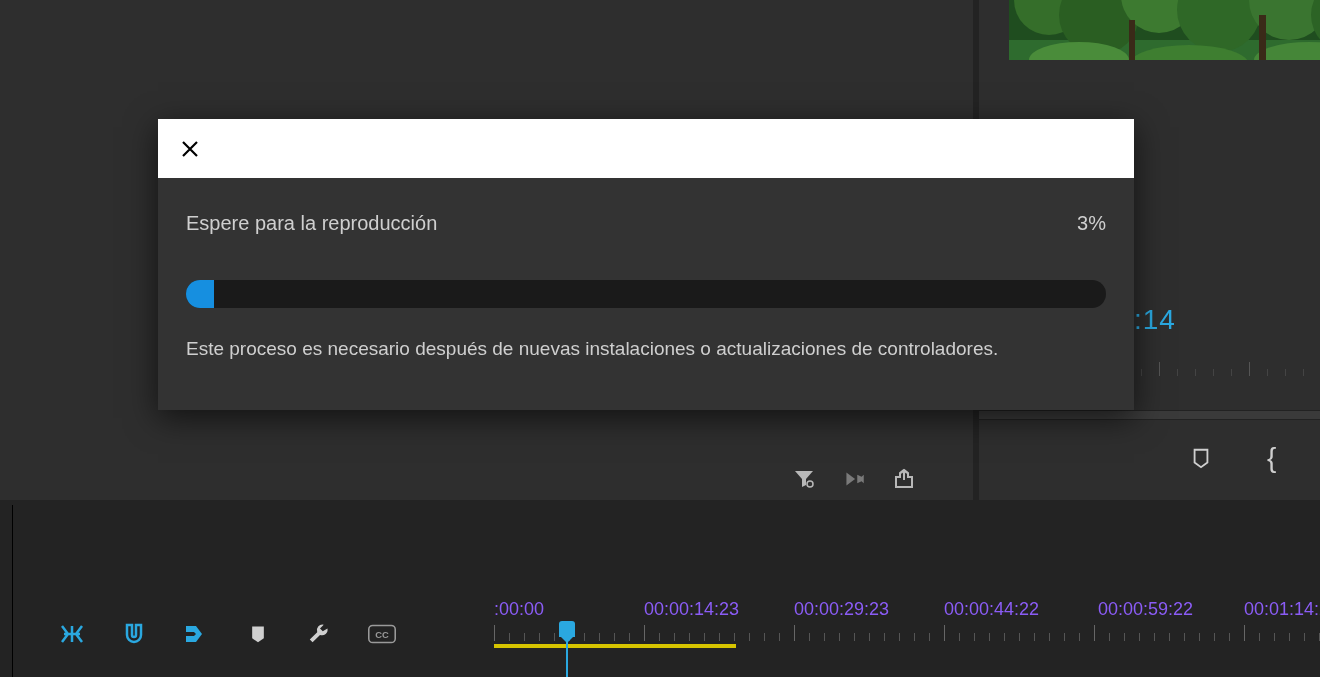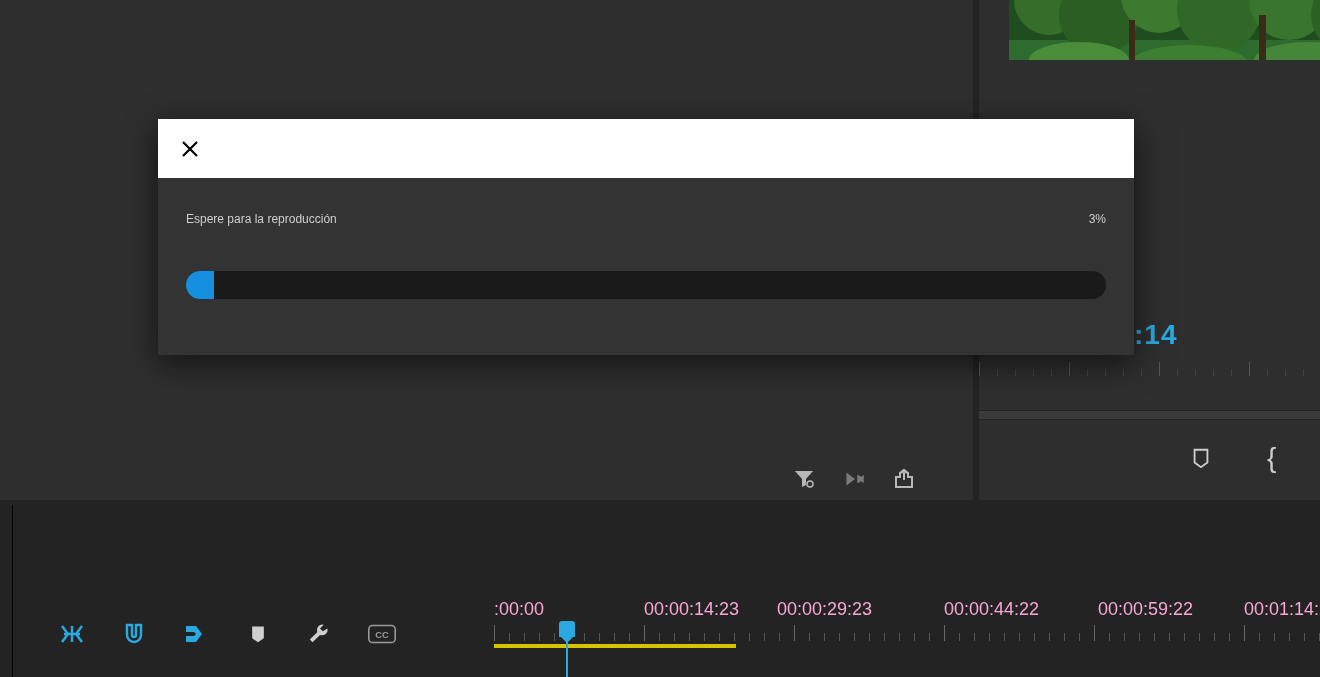--- a/index.html
+++ b/index.html
@@ -4,56 +4,56 @@
 <style>
   html,body{margin:0;padding:0;width:1320px;height:677px;background:#232323;font-family:"Segoe UI",Arial,sans-serif;overflow:hidden;color:#d8d8d8}
   *{box-sizing:border-box}
 
   
   .upper{position:absolute;left:0;top:0;right:0;height:502px}
   .panel-left{position:absolute;left:0;top:0;width:973px;height:500px;background:#2e2e2e}
   .panel-right{position:absolute;left:979px;top:0;right:0;height:500px;background:#2e2e2e}
   .panel-right .thumb{position:absolute;left:30px;top:-40px;width:400px;height:100px;overflow:hidden}
   .panel-right .thumb svg{width:400px;height:130px}
-  .timecode-right{position:absolute;left:1134px;top:319px;color:#2aa8e0;font-size:28px;font-weight:700;letter-spacing:1px}
+  .timecode-right{position:absolute;left:1134px;top:304px;color:#2aa8e0;font-size:28px;font-weight:400;letter-spacing:1px}
   .right-ruler{position:absolute;left:979px;top:362px;right:0;height:50px}
   .right-ruler .tick-major{position:absolute;top:0;width:1px;height:14px;background:#555}
   .right-ruler .tick-minor{position:absolute;top:7px;width:1px;height:7px;background:#444}
   .right-track{position:absolute;left:979px;top:410px;right:0;height:10px;background:#3a3a3a;border-top:1px solid #222;border-bottom:1px solid #222}
 
   .marker-icon{position:absolute;left:1190px;top:447px;width:22px;height:22px}
   .brace-icon{position:absolute;left:1267px;top:444px;width:20px;height:28px;font-size:28px;color:#cfcfcf;line-height:28px}
 
   .left-iconbar{position:absolute;left:790px;top:465px;display:flex;gap:22px}
   .left-iconbar .tool{width:28px;height:28px;display:flex;align-items:center;justify-content:center;color:#b8b8b8}
 
   
   .timeline{position:absolute;left:0;top:505px;right:0;bottom:0;background:#232323}
   .tl-border{position:absolute;left:12px;top:0;width:1px;height:100%;background:#000}
   .timecode-blue{position:absolute;left:53px;top:73px;color:#2aa8e0;font-size:30px;font-weight:700;letter-spacing:1px}
   .tl-tools{position:absolute;left:58px;top:115px;display:flex;gap:34px;align-items:flex-start}
   .tl-tools .tool{width:28px;height:28px;display:flex;align-items:center;justify-content:center}
 
   .ruler{position:absolute;left:494px;top:94px;right:0;height:48px}
-  .ruler-label{position:absolute;top:0;font-size:18px;color:#f9a8d4;white-space:nowrap}
+  .ruler-label{position:absolute;top:0;font-size:18px;color:#8b5cf6;white-space:nowrap}
   .ruler-ticks{position:absolute;left:0;right:0;top:26px;height:22px}
   .ruler-ticks .mj{position:absolute;top:0;width:1px;height:16px;background:#666}
   .ruler-ticks .mn{position:absolute;top:8px;width:1px;height:8px;background:#555}
   .workbar{position:absolute;left:494px;top:139px;width:242px;height:4px;background:#d6c400}
   .playhead{position:absolute;top:116px;width:16px;height:60px}
   .playhead .head{position:absolute;left:0;top:0;width:16px;height:16px;background:#2aa8e0;border-radius:3px 3px 0 0}
   .playhead .tri{position:absolute;left:0;top:14px;width:0;height:0;border-left:8px solid transparent;border-right:8px solid transparent;border-top:8px solid #2aa8e0}
   .playhead .line{position:absolute;left:7px;top:20px;width:2px;height:40px;background:#2aa8e0}
 
   
   .dialog{position:absolute;left:158px;top:119px;width:976px;box-shadow:0 8px 30px rgba(0,0,0,.6)}
   .dlg-title{height:59px;background:#fff;color:#000;display:flex;align-items:center;justify-content:space-between;padding:0 18px;font-size:22px}
   .dlg-close{width:28px;height:28px;display:flex;align-items:center;justify-content:center;cursor:pointer}
   .dlg-body{background:#333;padding:34px 28px 26px 28px}
-  .dlg-row1{display:flex;justify-content:space-between;font-size:12px;color:#cfcfcf;margin-bottom:45px}
+  .dlg-row1{display:flex;justify-content:space-between;font-size:20px;color:#cfcfcf;margin-bottom:45px}
   .progress{position:relative;height:28px;background:#1a1a1a;border-radius:14px;margin-bottom:30px}
   .progress .fill{position:absolute;left:0;top:0;height:28px;background:#168fe0;border-radius:14px 0 0 14px}
   .dlg-desc{font-size:19px;color:#cfcfcf;margin-bottom:24px}
   .dlg-actions{display:flex;justify-content:flex-end}
   .btn-min{border:2px solid #bdbdbd;color:#e6e6e6;background:transparent;border-radius:22px;padding:8px 30px;font-size:19px;cursor:pointer}
 
   svg{display:block}
 </style>
 </head>
 <body>
@@ -168,21 +168,21 @@
           <rect x="1" y="1" width="34" height="22" rx="5" fill="none" stroke="#9a9a9a" stroke-width="2"></rect>
           <text x="18" y="17" text-anchor="middle" fill="#9a9a9a" font-size="12" font-family="Arial" font-weight="bold">CC</text>
         </svg>
     </div>
   </div>
 
   <div class="ruler">
     <div id="ruler-labels">
         <span class="ruler-label" style="left: 0px;">:00:00</span>
         <span class="ruler-label" style="left: 150px;">00:00:14:23</span>
-        <span class="ruler-label" style="left: 283px;">00:00:29:23</span>
+        <span class="ruler-label" style="left: 300px;">00:00:29:23</span>
         <span class="ruler-label" style="left: 450px;">00:00:44:22</span>
         <span class="ruler-label" style="left: 604px;">00:00:59:22</span>
         <span class="ruler-label" style="left: 750px;">00:01:14:22</span>
       </div>
     <div class="ruler-ticks" id="ruler-ticks">
         <div class="mj" style="left: 0px;"></div>
         <div class="mn" style="left: 15px;"></div>
         <div class="mn" style="left: 30px;"></div>
         <div class="mn" style="left: 45px;"></div>
         <div class="mn" style="left: 60px;"></div>
@@ -256,14 +256,15 @@
     </span>
   </div>
   <div class="dlg-body">
     <div class="dlg-row1">
       <span>Espere para la reproducción</span>
       <span>3%</span>
     </div>
     <div class="progress">
       <div class="fill" id="progress-fill" style="width: 28px;"></div>
     </div>
+    <div class="dlg-desc">Este proceso es necesario después de nuevas instalaciones o actualizaciones de controladores.</div>
   </div>
 </div>
 
 </body></html>

